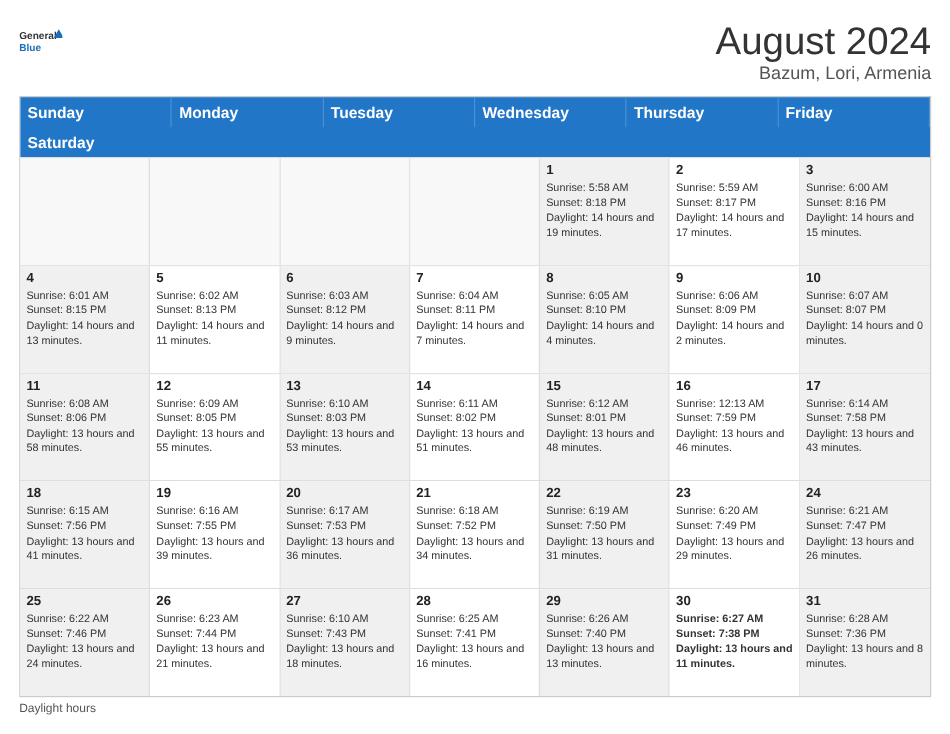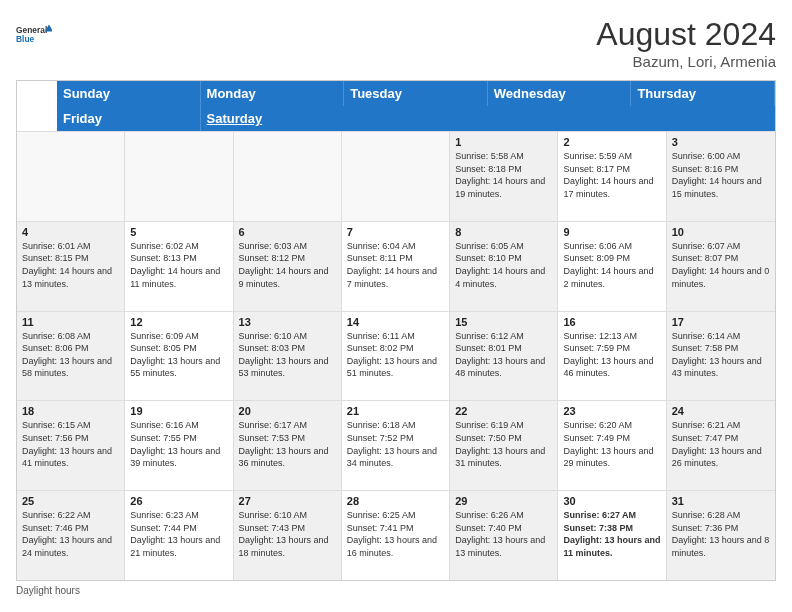--- a/index.html
+++ b/index.html
@@ -41,33 +41,32 @@
       color: #555;
     }
     .calendar {
       flex: 1;
       display: flex;
       flex-direction: column;
       border: 1px solid #ccc;
     }
     .cal-header {
       display: grid;
-      grid-template-columns: repeat(5, 1fr);
+      grid-template-columns: repeat(6, 1fr);
       background: #2176c7;
-      margin-left: 40px;
     }
     .cal-header-cell {
       color: #fff;
       font-size: 13px;
       font-weight: bold;
       padding: 5px 6px;
       text-align: left;
       border-right: 1px solid #4a90d4;
     }
-    .cal-header-cell:last-child { border-right: none; text-decoration: underline; }
+    .cal-header-cell:last-child { border-right: none; }
     .cal-body {
       flex: 1;
       display: flex;
       flex-direction: column;
     }
     .cal-row {
       display: grid;
       grid-template-columns: repeat(7, 1fr);
       flex: 1;
       border-top: 1px solid #ddd;

